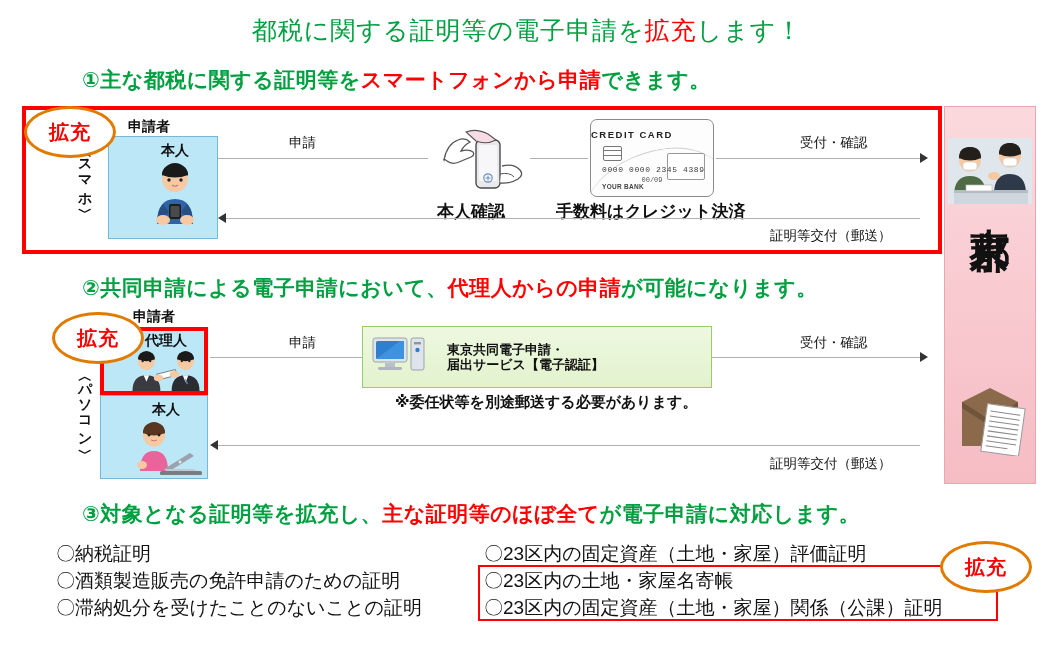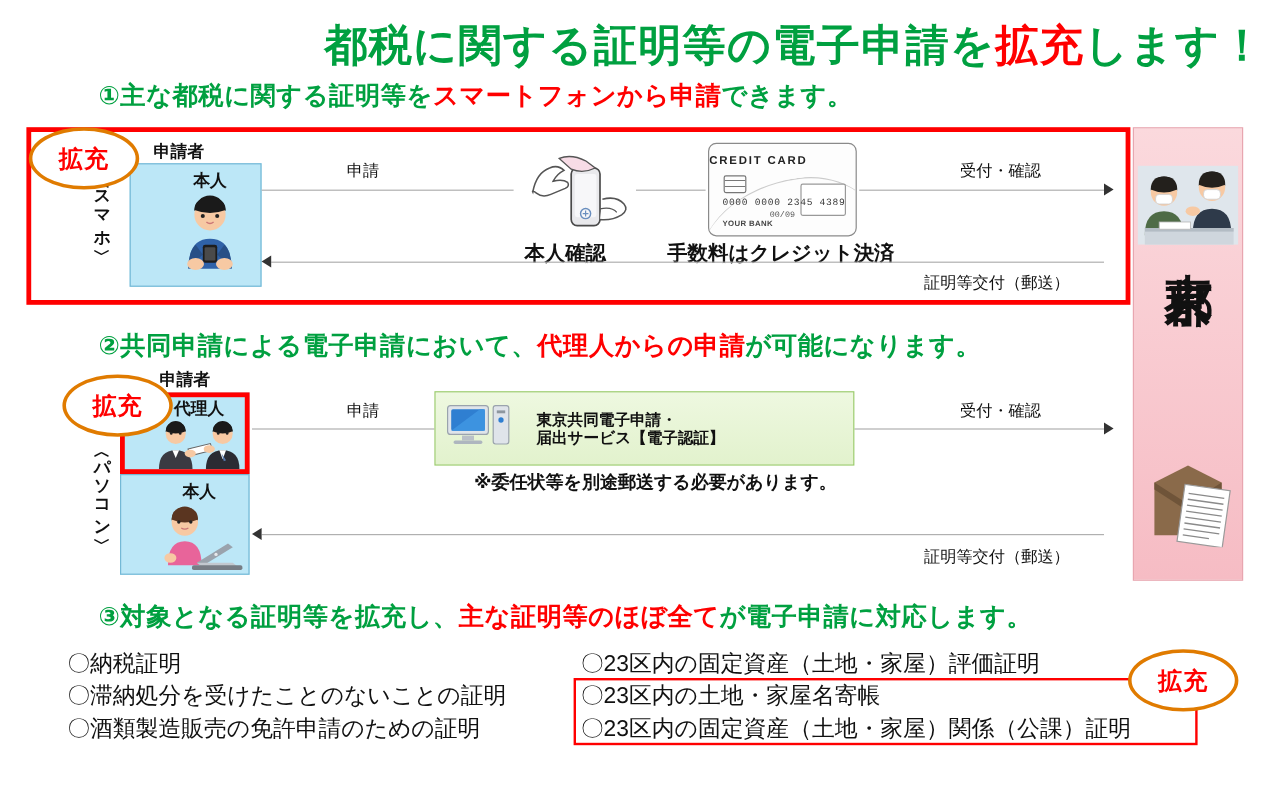--- a/index.html
+++ b/index.html
@@ -13,23 +13,23 @@
     position: relative;
     font-family: "Liberation Sans", "DejaVu Sans", sans-serif;
     overflow: hidden;
     color: #111;
   }
   .abs { position: absolute; }
 
   
   #title {
     left: 0; top: 14px; width: 1054px;
-    text-align: right;
-    font-size: 36px;
-    font-weight: bold;
+    text-align: center;
+    font-size: 25px;
+    font-weight: normal;
     letter-spacing: 1px;
     color: #00a040;
     white-space: nowrap;
   }
   #title .red { color: #ff0000; }
 
   
   .headline {
     font-size: 21px;
     font-weight: bold;
@@ -450,22 +450,22 @@
     </g>
   </svg>
 </div>
 
 <div class="abs headline" style="left:82px; top:500px;">
   <span>③対象となる証明等を拡充し、</span><span class="red">主な証明等のほぼ全て</span><span>が電子申請に対応します。</span>
 </div>
 
 <div class="abs list-col" style="left:56px; top:541px;">
   <div>〇納税証明</div>
+  <div>〇酒類製造販売の免許申請のための証明</div>
   <div>〇滞納処分を受けたことのないことの証明</div>
-  <div>〇酒類製造販売の免許申請のための証明</div>
 </div>
 
 <div class="abs" id="list-red-box"></div>
 
 <div class="abs list-col" style="left:484px; top:541px;">
   <div>〇23区内の固定資産（土地・家屋）評価証明</div>
   <div>〇23区内の土地・家屋名寄帳</div>
   <div>〇23区内の固定資産（土地・家屋）関係（公課）証明</div>
 </div>
 

